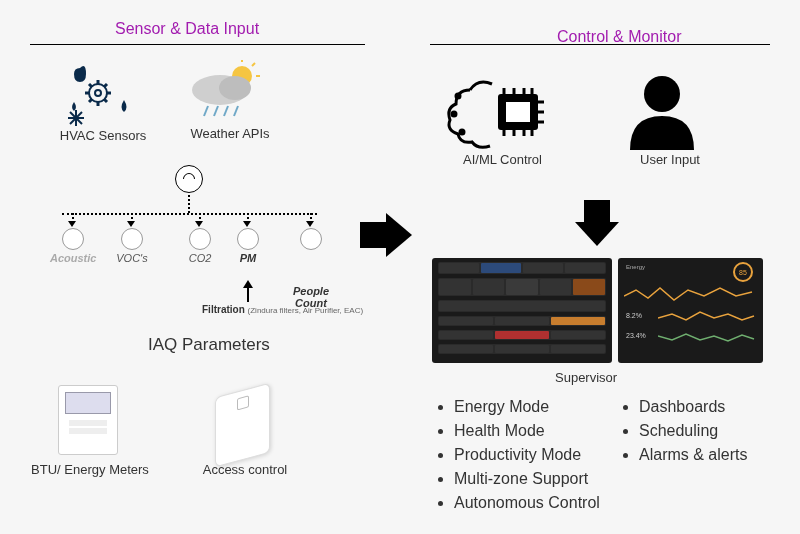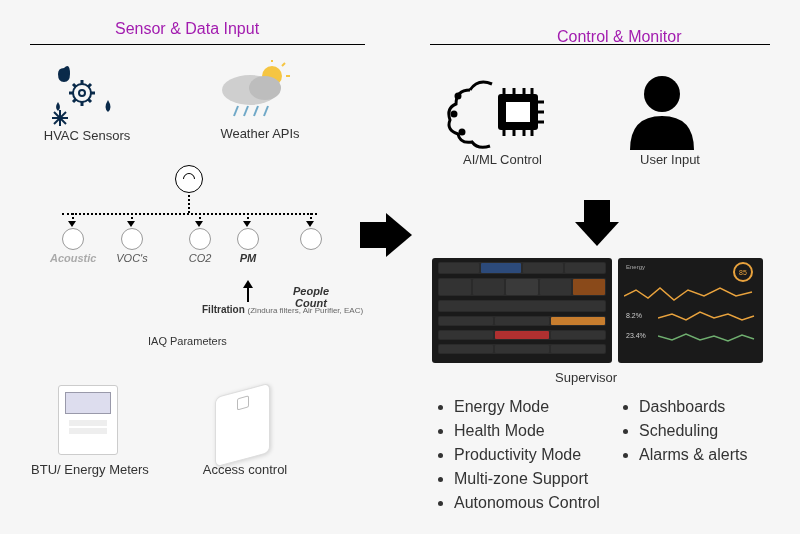--- a/index.html
+++ b/index.html
@@ -70,21 +70,21 @@
   }
   .filtration {
     position:absolute;
     font-size:10px;
     color:#333;
   }
   .filtration b { font-weight:700; }
   .filtration .sub { font-size:8px; color:#666; }
   .iaq-title {
     position:absolute;
-    font-size:11px;
+    font-size:17px;
     color:#333;
     text-align:right;
   }
   .meter-box {
     position:absolute;
     width:60px;height:70px;
     background:#fff;
     border:1px solid #ccc;
     border-radius:3px;
   }
@@ -145,21 +145,21 @@
 </style>
 </head>
 <body>
 
 <div class="section-title" style="left:115px;top:20px;">Sensor &amp; Data Input</div>
 <div class="section-title" style="left:557px;top:20px;margin-top:8px;">Control &amp; Monitor</div>
 
 <div class="hr" style="left:30px;top:44px;width:335px;"></div>
 <div class="hr" style="left:430px;top:44px;width:340px;"></div>
 
-<div class="node hvac-icon" style="left:42px;top:58px;width:90px;">
+<div class="node hvac-icon" style="left:58px;top:58px;width:90px;">
   <svg width="80" height="70" viewBox="0 0 80 70">
 
     <g transform="translate(40,35)" fill="none" stroke="#0a2a4a" stroke-width="2">
       <circle r="9"></circle>
         <circle r="3"></circle>
       <g stroke-width="3">
         <line x1="0" y1="-13" x2="0" y2="-9"></line>
           <line x1="0" y1="13" x2="0" y2="9"></line>
         <line x1="-13" y1="0" x2="-9" y2="0"></line>
           <line x1="13" y1="0" x2="9" y2="0"></line>
@@ -179,21 +179,21 @@
     <g transform="translate(18,60)" stroke="#0a2a4a" stroke-width="2">
       <line x1="-8" y1="0" x2="8" y2="0"></line>
         <line x1="0" y1="-8" x2="0" y2="8"></line>
       <line x1="-6" y1="-6" x2="6" y2="6"></line>
         <line x1="-6" y1="6" x2="6" y2="-6"></line>
     </g>
   </svg>
   <div class="icon-label">HVAC Sensors</div>
 </div>
 
-<div class="node weather-icon" style="left:210px;top:60px;width:100px;">
+<div class="node weather-icon" style="left:180px;top:60px;width:100px;">
   <svg width="90" height="66" viewBox="0 0 90 66">
     <circle cx="62" cy="16" r="10" fill="#f5c542"></circle>
     <g stroke="#f5c542" stroke-width="2">
       <line x1="62" y1="2" x2="62" y2="-2"></line>
         <line x1="76" y1="16" x2="80" y2="16"></line>
       <line x1="72" y1="6" x2="75" y2="3"></line>
     </g>
     <ellipse cx="40" cy="30" rx="28" ry="15" fill="#cfcfcf"></ellipse>
     <ellipse cx="55" cy="28" rx="16" ry="12" fill="#bdbdbd"></ellipse>
     <g stroke="#6fa8c7" stroke-width="2">

